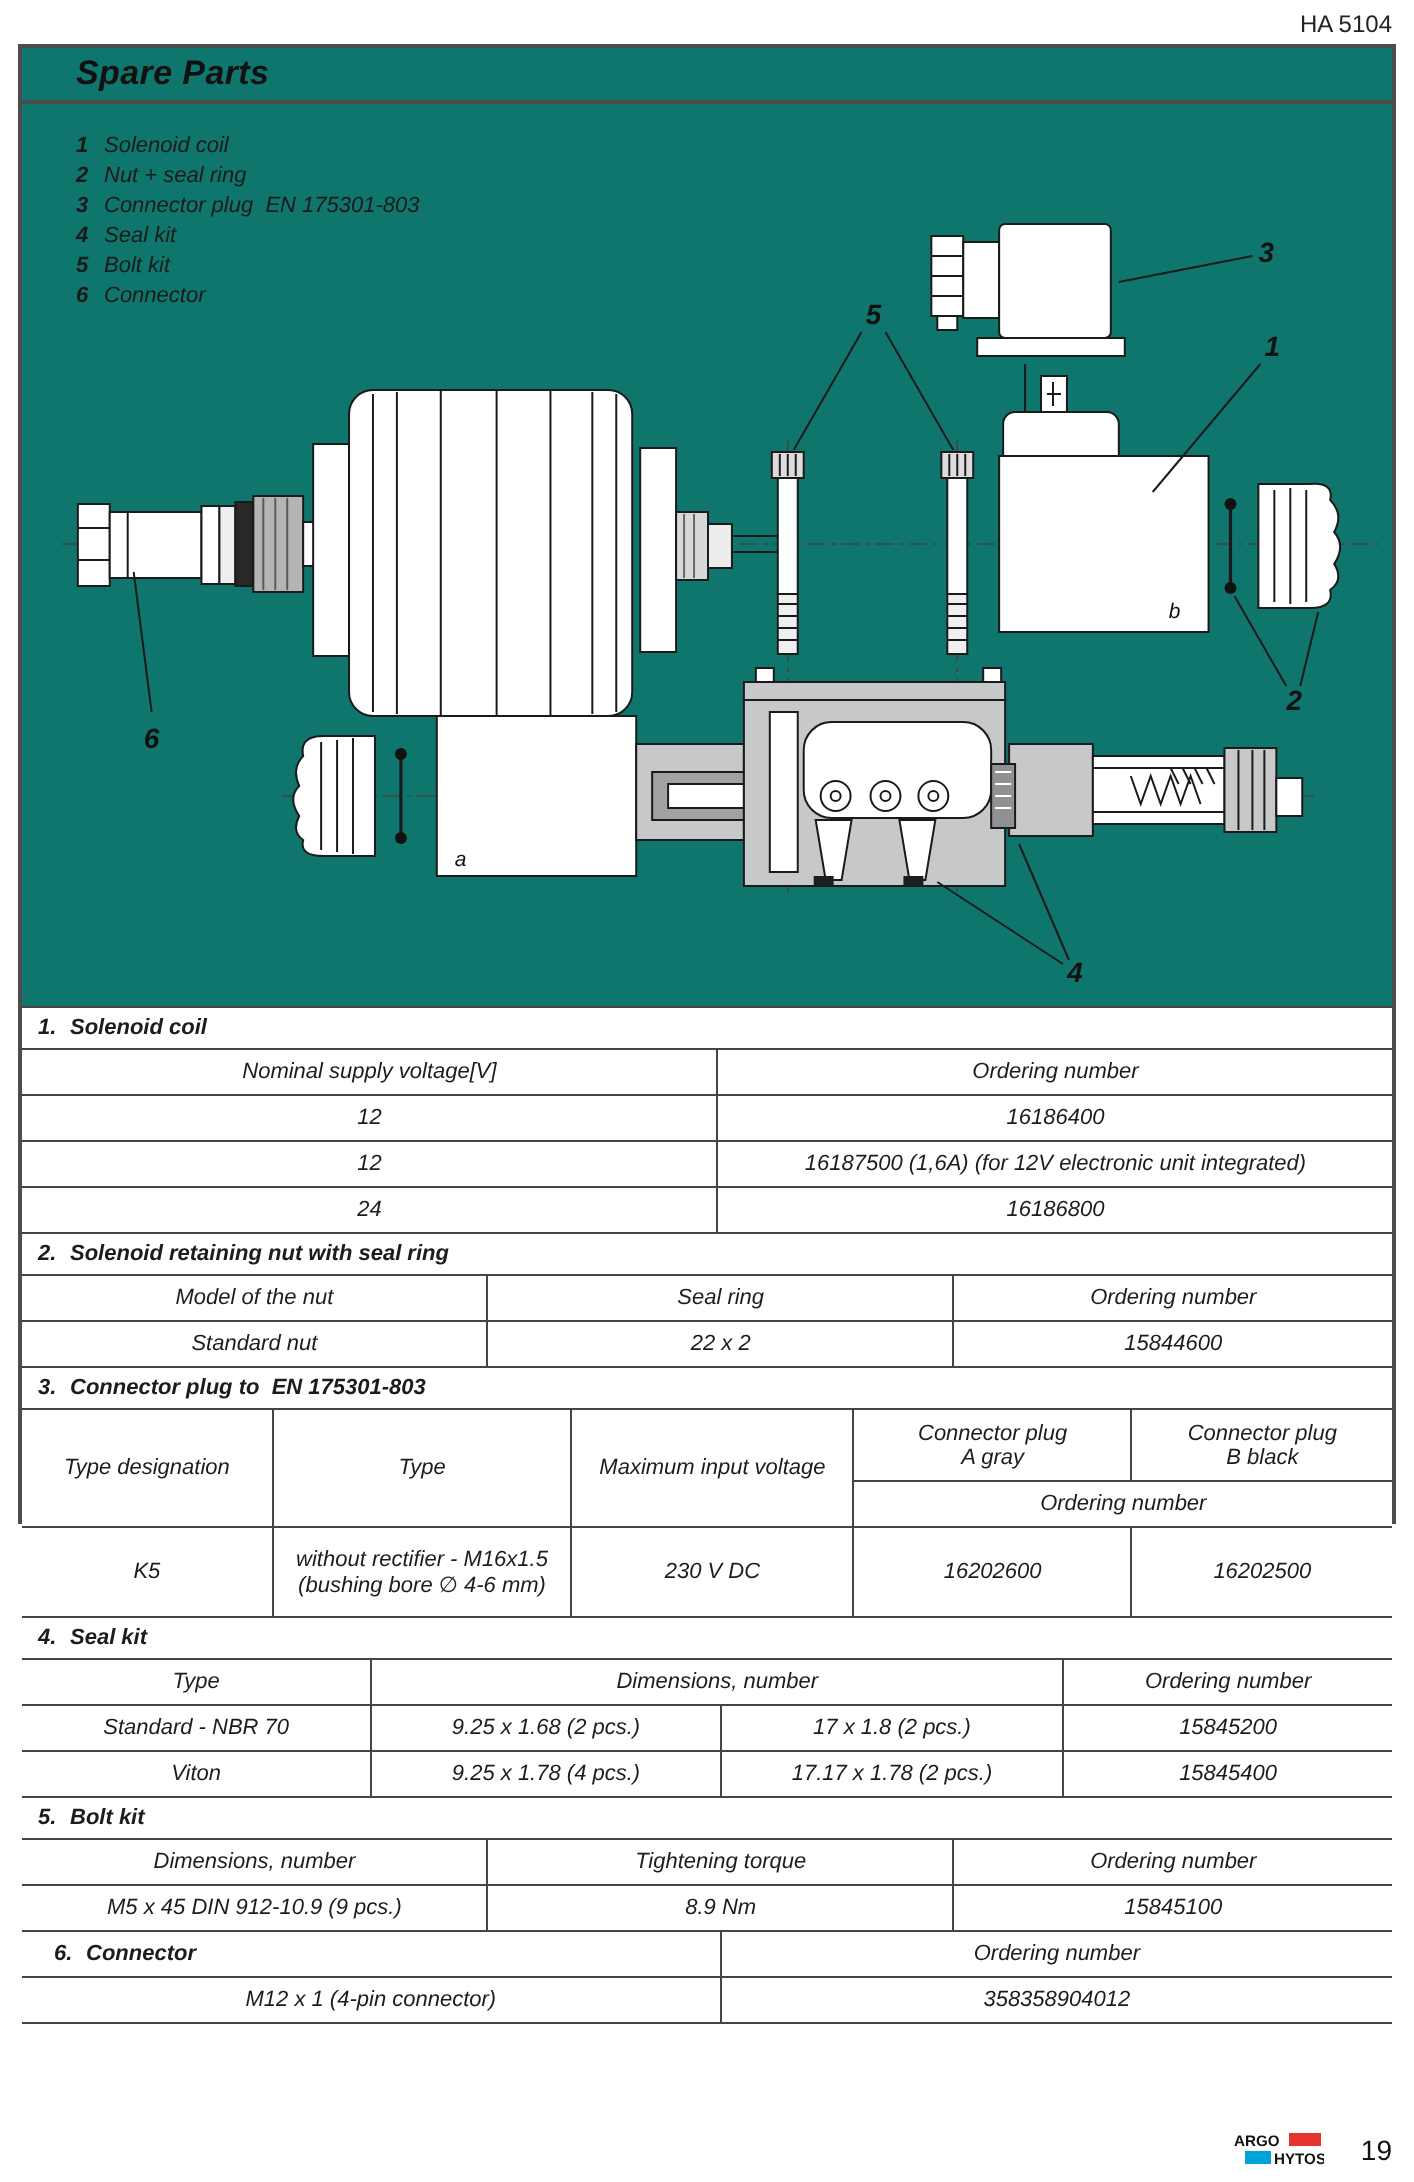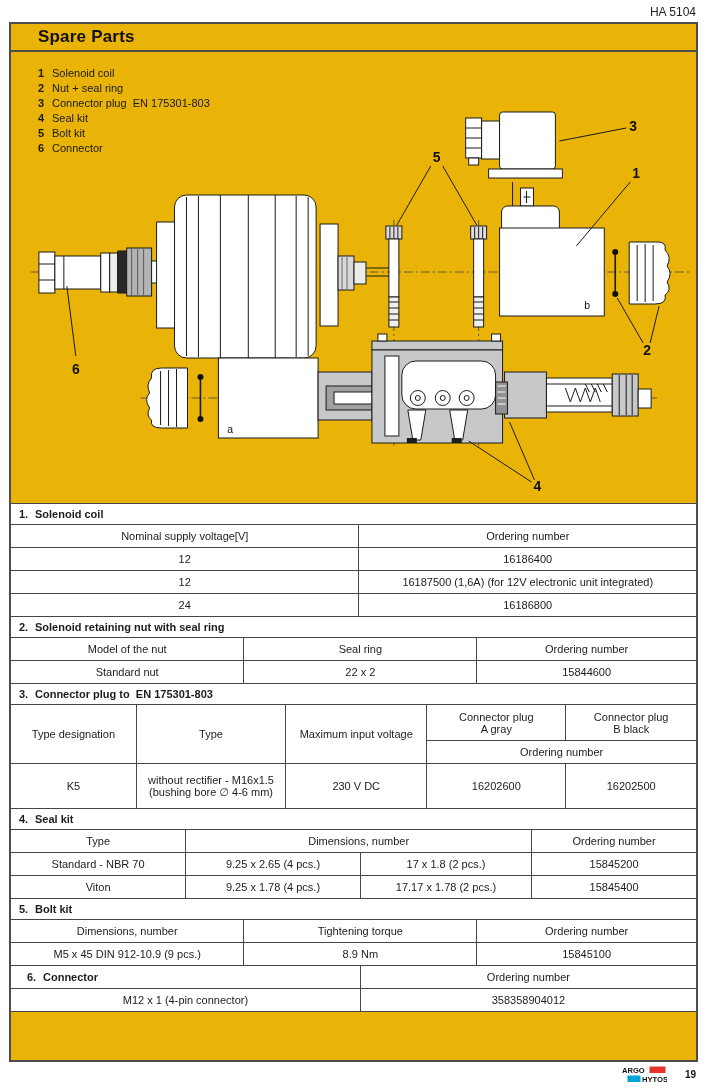--- a/index.html
+++ b/index.html
@@ -2,22 +2,22 @@
 <html><head>
 <meta charset="utf-8">
 <style>
   * { margin:0; padding:0; box-sizing:border-box; }
   html,body { width:707px; height:1091px; background:#ffffff;
     font-family:"Liberation Sans","DejaVu Sans",sans-serif; color:#1a1a1a; }
   body { position:relative; overflow:hidden; }
 
   .doc-code { position:absolute; top:5px; right:11px; font-size:12px; color:#222; }
 
-  .frame { position:absolute; left:9px; top:22px; width:689px; height:1040px;
-    border:2px solid #4d4d4d; background:#eab308; }
+  .frame { position:absolute; left:9px; top:22px; width:689px; height:740px;
+    border:2px solid #4d4d4d; background:#0f766e;font-style:italic; }
 
   .title-band { height:28px; border-bottom:2px solid #4d4d4d;
     display:flex; align-items:center; padding-left:27px; }
   .title-band h1 { font-size:17px; font-weight:bold; letter-spacing:.2px; color:#111; }
 
   .figure-area { position:relative; height:451px; }
   .figure-area svg.diagram { position:absolute; left:0; top:0; }
 
   .parts-list { position:absolute; left:27px; top:14px; font-size:11px; line-height:15px; }
   .parts-list .pl-row { display:flex; }
@@ -37,21 +37,21 @@
   .tbl td:last-child { border-right:none; }
   .tbl tr.sec td { text-align:left; height:21px; padding-left:8px; background:#fff; }
   .sec-no { font-weight:bold; display:inline-block; min-width:16px; }
   .sec-name { font-weight:bold; white-space:pre-wrap; }
   .tbl td.tall { height:36px; }
   .tbl td.dbl { height:45px; }
   .nowrap { white-space:nowrap; }
 
   .footer { position:absolute; top:1066px; right:11px; display:flex;
     align-items:center; gap:18px; }
-  .footer .pageno { font-size:10px; font-weight:bold; color:#111; }
+  .footer .pageno { font-size:14px; font-weight:normal; color:#111; }
   .logo text { font-family:"Liberation Sans",sans-serif; font-weight:bold; fill:#111; }
 </style>
 </head>
 <body>
 
 <div class="doc-code">HA 5104</div>
 
 <div class="frame">
 
   <div class="title-band">
@@ -360,21 +360,21 @@
         <tr class="sec">
           <td colspan="4"><span class="sec-no">4.</span><span class="sec-name">Seal kit</span></td>
         </tr>
     <tr>
       <td>Type</td>
       <td colspan="2">Dimensions, number</td>
       <td>Ordering number</td>
     </tr>
     <tr>
       <td>Standard - NBR 70</td>
-      <td>9.25 x 2.65 (4 pcs.)</td>
+      <td>9.25 x 1.68 (2 pcs.)</td>
       <td>17 x 1.8 (2 pcs.)</td>
       <td>15845200</td>
     </tr>
     <tr>
       <td>Viton</td>
       <td>9.25 x 1.78 (4 pcs.)</td>
       <td>17.17 x 1.78 (2 pcs.)</td>
       <td>15845400</td>
     </tr>
   </tbody>

